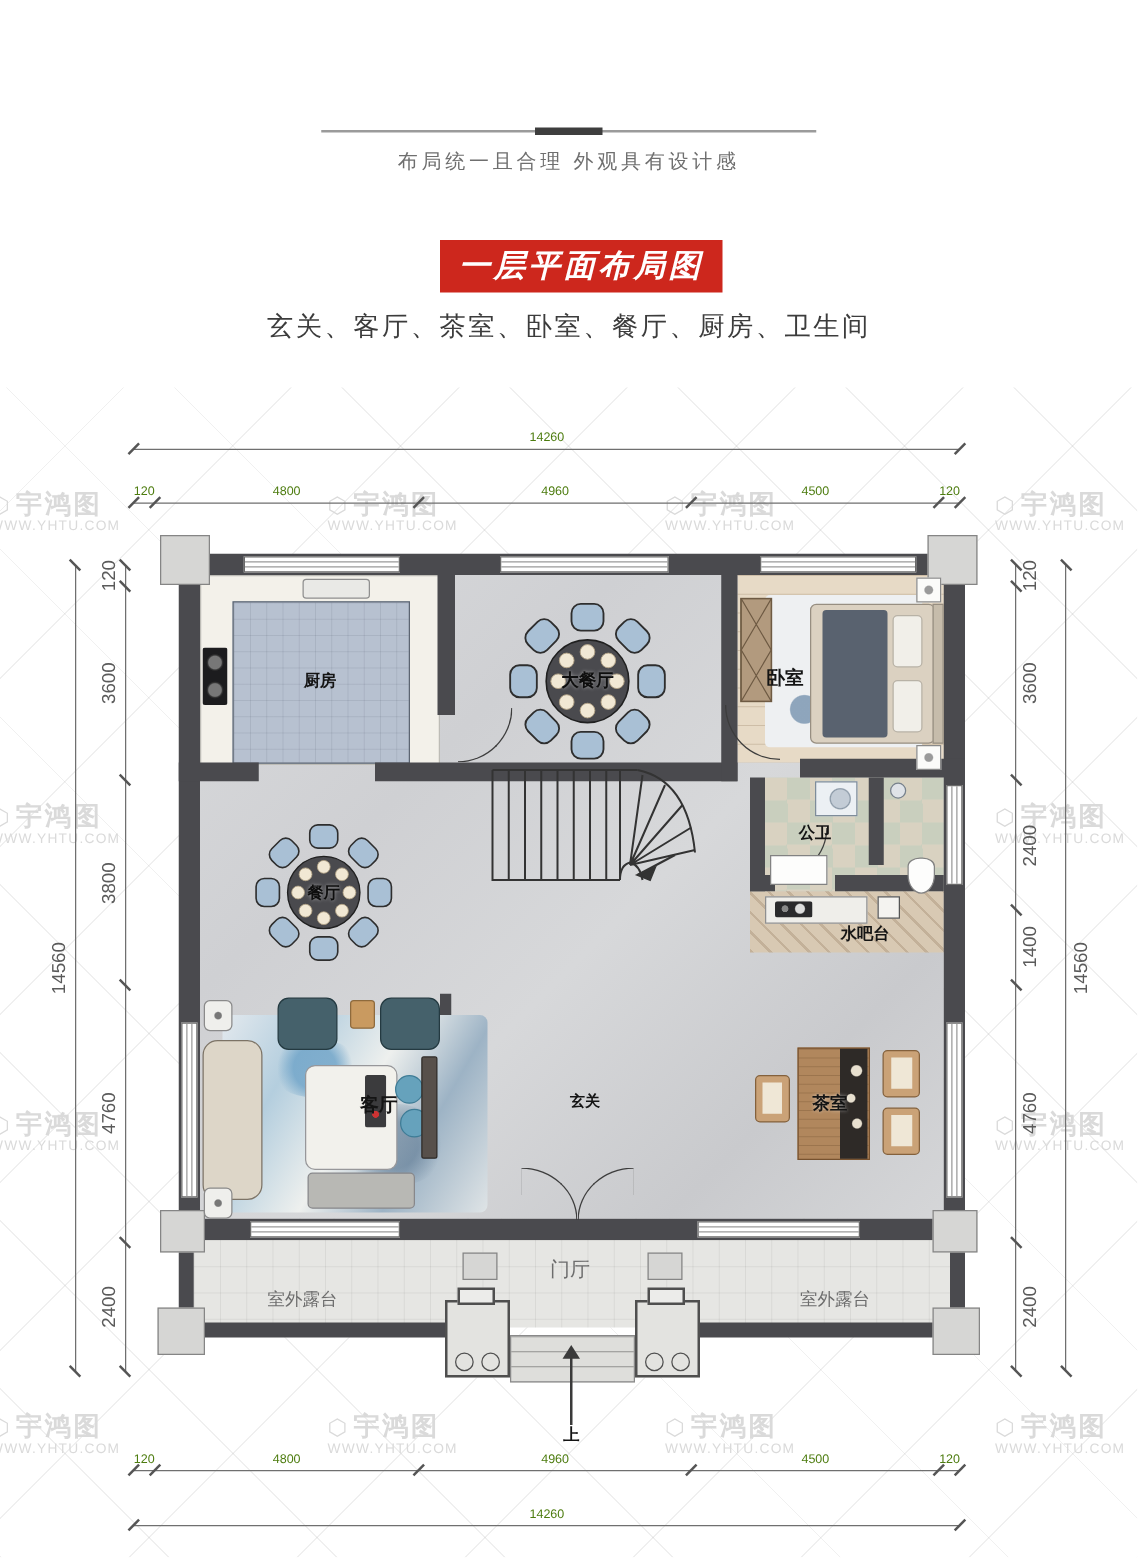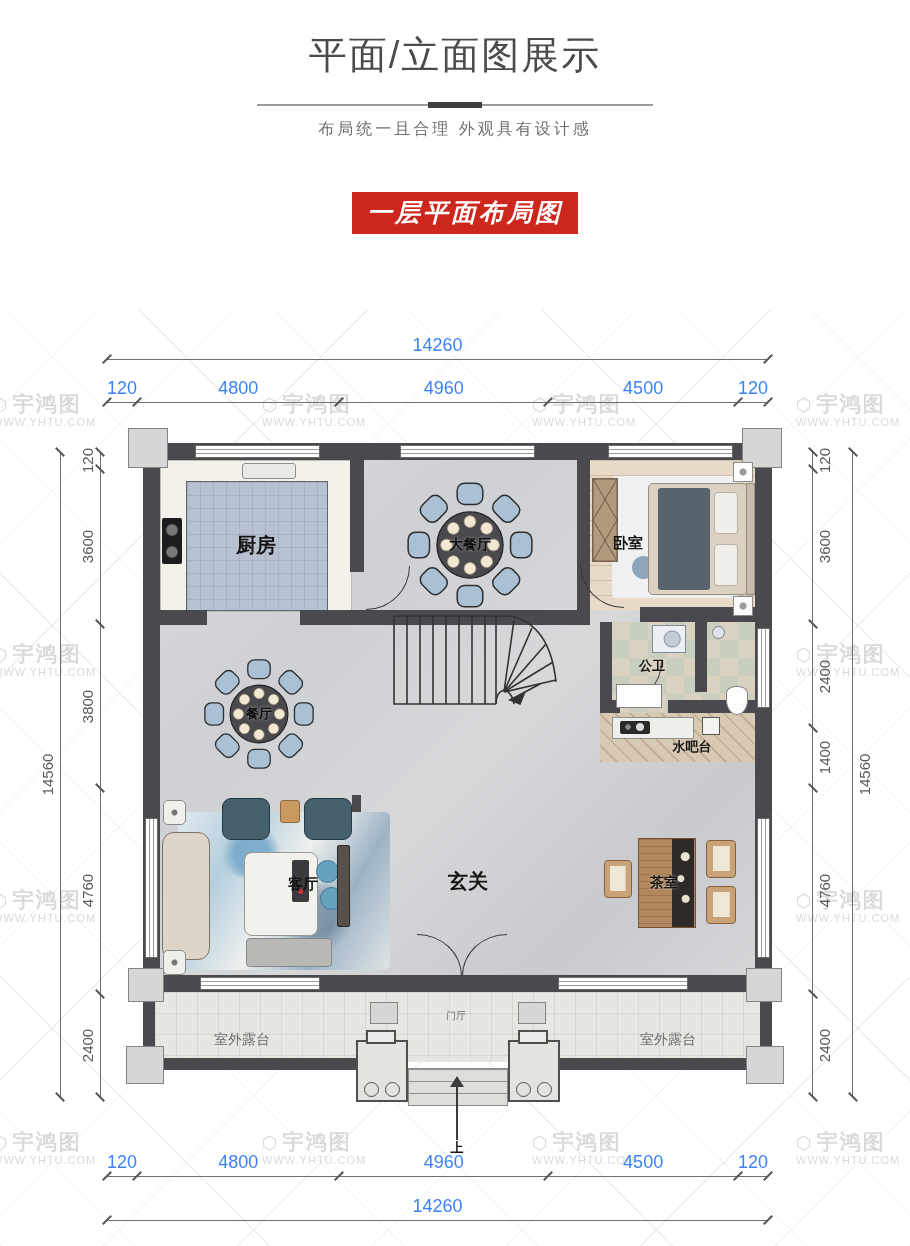--- a/index.html
+++ b/index.html
@@ -134,21 +134,21 @@
   .pillar .c1{left:6px;} .pillar .c2{right:6px;}
   .steps{left:408px;top:1068px;width:100px;height:38px;background:#dededb;border:1px solid #8a8a8a;box-sizing:border-box;
     background-image:linear-gradient(rgba(0,0,0,.35) 1px,transparent 1px);background-size:100% 12px;}
   .up-arrow-line{left:456px;top:1082px;width:2px;height:58px;background:#3a3a3a;}
   .up-arrow-head{left:450px;top:1076px;width:0;height:0;border-left:7px solid transparent;border-right:7px solid transparent;border-bottom:11px solid #3a3a3a;}
 
   
   .dim-h{position:absolute;display:flex;}
   .dim-h .seg{position:relative;flex-basis:0;border-bottom:1px solid #6f6f6f;height:24px;
     display:flex;align-items:flex-end;justify-content:center;}
-  .dim-h .seg span{font-size:18px;color:#3b82f6;margin-bottom:3px;white-space:nowrap;}
+  .dim-h .seg span{font-size:10px;color:#4d7c0f;margin-bottom:3px;white-space:nowrap;}
   .dim-h .seg::before{content:'';position:absolute;left:-1px;bottom:-6px;width:2px;height:12px;background:#555;transform:rotate(45deg);}
   .dim-h .seg.last::after{content:'';position:absolute;right:-1px;bottom:-6px;width:2px;height:12px;background:#555;transform:rotate(45deg);}
   .dim-v{position:absolute;display:flex;flex-direction:column;}
   .dim-v .seg{position:relative;flex-basis:0;width:24px;display:flex;align-items:center;justify-content:center;}
   .dim-v.line-right .seg{border-right:1px solid #6f6f6f;}
   .dim-v.line-left .seg{border-left:1px solid #6f6f6f;}
   .dim-v .seg span{font-size:15px;color:#5a5a5a;transform:rotate(-90deg);white-space:nowrap;}
   .dim-v.line-right .seg::before{content:'';position:absolute;top:-1px;right:-6px;width:12px;height:2px;background:#555;transform:rotate(45deg);}
   .dim-v.line-right .seg.last::after{content:'';position:absolute;bottom:-1px;right:-6px;width:12px;height:2px;background:#555;transform:rotate(45deg);}
   .dim-v.line-left .seg::before{content:'';position:absolute;top:-1px;left:-6px;width:12px;height:2px;background:#555;transform:rotate(45deg);}
@@ -220,25 +220,25 @@
       <div class="wm" style="left: 532px; top: 1130px;">
         <div class="row1"><span class="logo">⬡</span><span>宇鸿图</span></div>
         <div class="row2">WWW.YHTU.COM</div>
       </div>
       <div class="wm" style="left: 796px; top: 1130px;">
         <div class="row1"><span class="logo">⬡</span><span>宇鸿图</span></div>
         <div class="row2">WWW.YHTU.COM</div>
       </div>
     </div>
 
-  <div class="abs title">平面/立面图展示</div>
   <div class="abs divider"></div>
   <div class="abs divider-bold"></div>
   <div class="abs banner">一层平面布局图</div>
   <div class="abs subtitle">布局统一且合理 外观具有设计感</div>
+  <div class="abs rooms-line">玄关、客厅、茶室、卧室、餐厅、厨房、卫生间</div>
 
   <div class="abs floor-marble"></div>
   <div class="abs floor-kitchen"></div>
   <div class="abs floor-kitchen-tile"></div>
   <div class="abs floor-bed"></div>
   <div class="abs floor-bath"></div>
   <div class="abs floor-bar"></div>
   <div class="abs floor-terrace"></div>
 
   <div class="wall" style="left:143px;top:443px;width:629px;height:17px;"></div>
@@ -438,28 +438,28 @@
   </div>
   <div class="pillar" style="left:508px;top:1040px;">
     <span class="cap"></span>
     <span class="c1"></span>
     <span class="c2"></span>
   </div>
   <div class="abs steps"></div>
   <div class="abs up-arrow-line"></div>
   <div class="abs up-arrow-head"></div>
 
-  <div class="lbl" style="left:256px;top:545px;font-size:20px;">厨房</div>
+  <div class="lbl" style="left:256px;top:545px;font-size:13px;">厨房</div>
   <div class="lbl" style="left:628px;top:543px;font-size:15px;">卧室</div>
   <div class="lbl" style="left:652px;top:666px;font-size:13px;">公卫</div>
   <div class="lbl" style="left:692px;top:747px;font-size:13px;">水吧台</div>
   <div class="lbl" style="left:303px;top:884px;font-size:15px;">客厅</div>
-  <div class="lbl" style="left:468px;top:881px;font-size:20px;">玄关</div>
+  <div class="lbl" style="left:468px;top:881px;font-size:12px;">玄关</div>
   <div class="lbl on-dark" style="left:664px;top:883px;font-size:14px;">茶室</div>
-  <div class="lbl soft" style="left:456px;top:1016px;font-size:10px;">门厅</div>
+  <div class="lbl soft" style="left:456px;top:1016px;font-size:16px;">门厅</div>
   <div class="lbl soft" style="left:242px;top:1040px;font-size:14px;">室外露台</div>
   <div class="lbl soft" style="left:668px;top:1040px;font-size:14px;">室外露台</div>
   <div class="lbl" style="left:457px;top:1148px;font-size:13px;">上</div>
 
   <div class="dim-h" style="left:107px;top:335px;width:661px;">
     <div class="seg last" style="flex-grow:1;">
         <span>14260</span>
       </div>
   </div>
 

